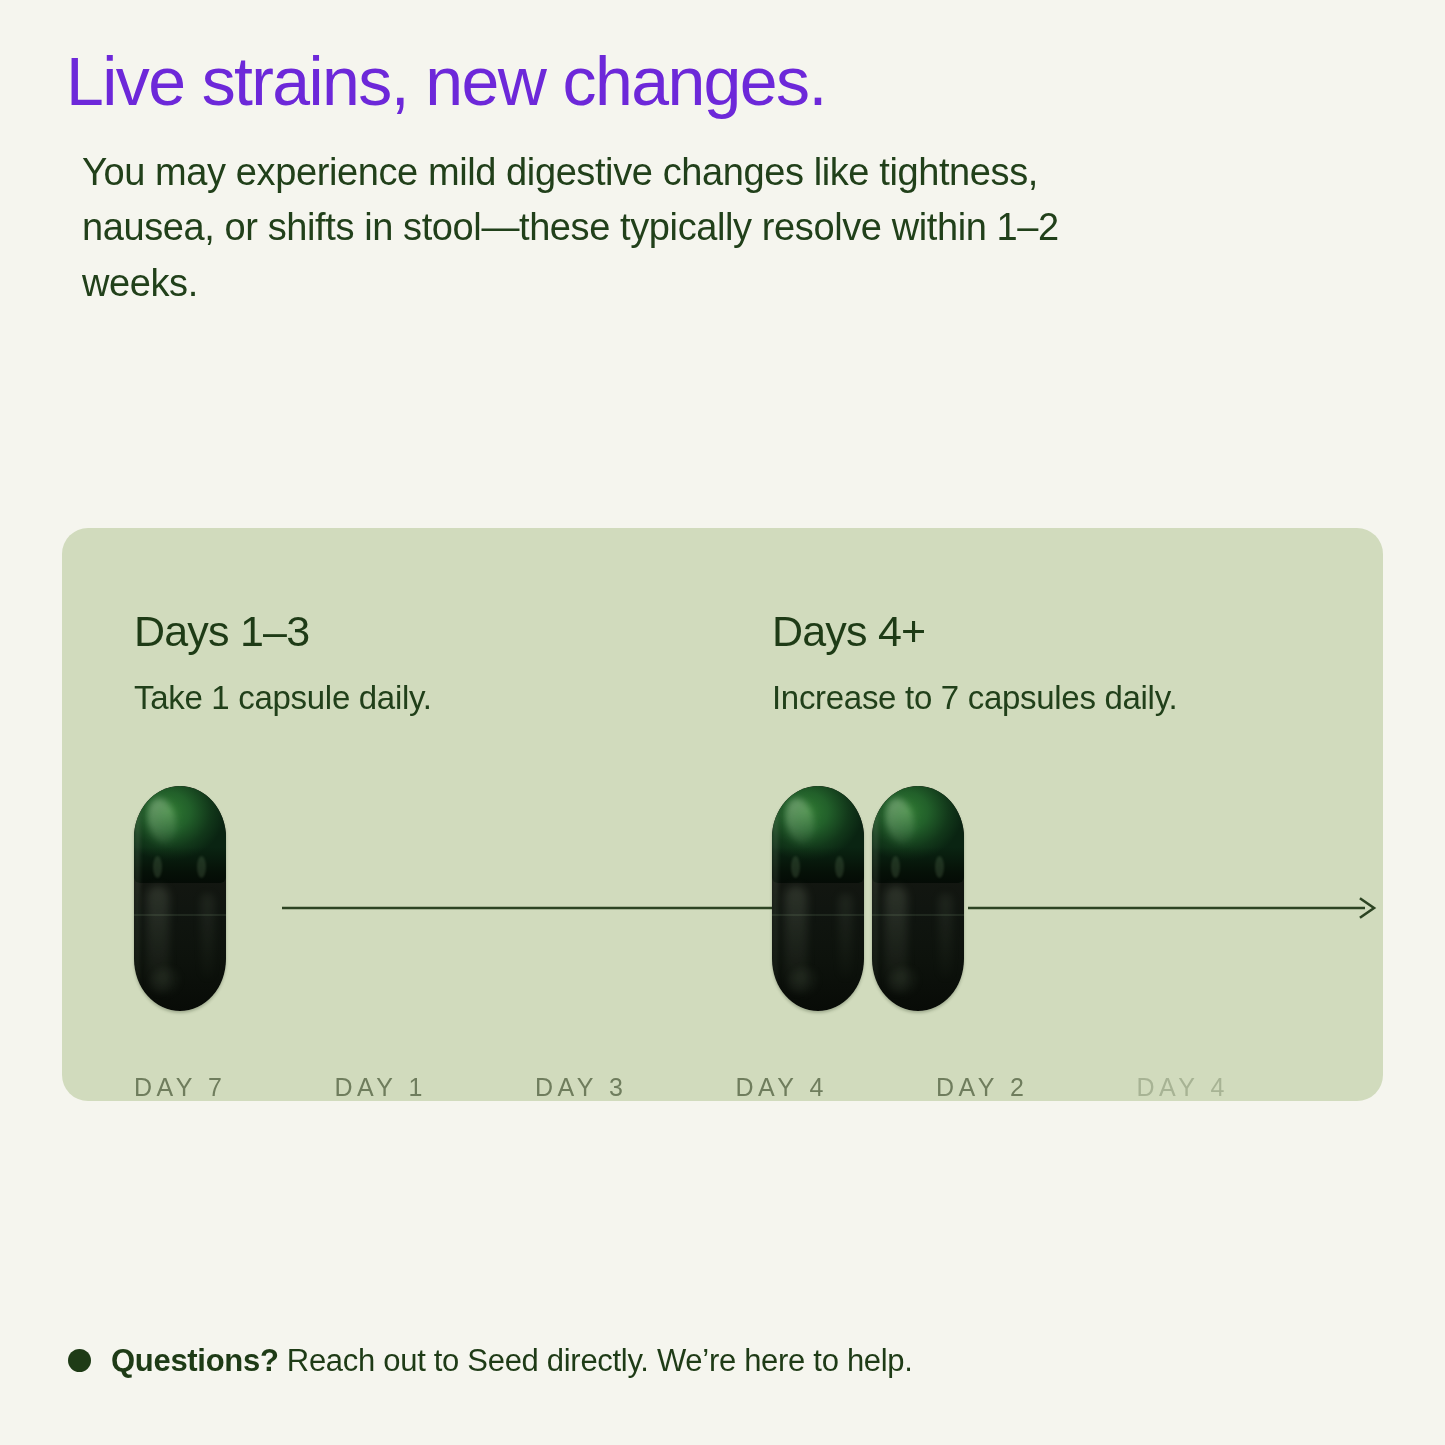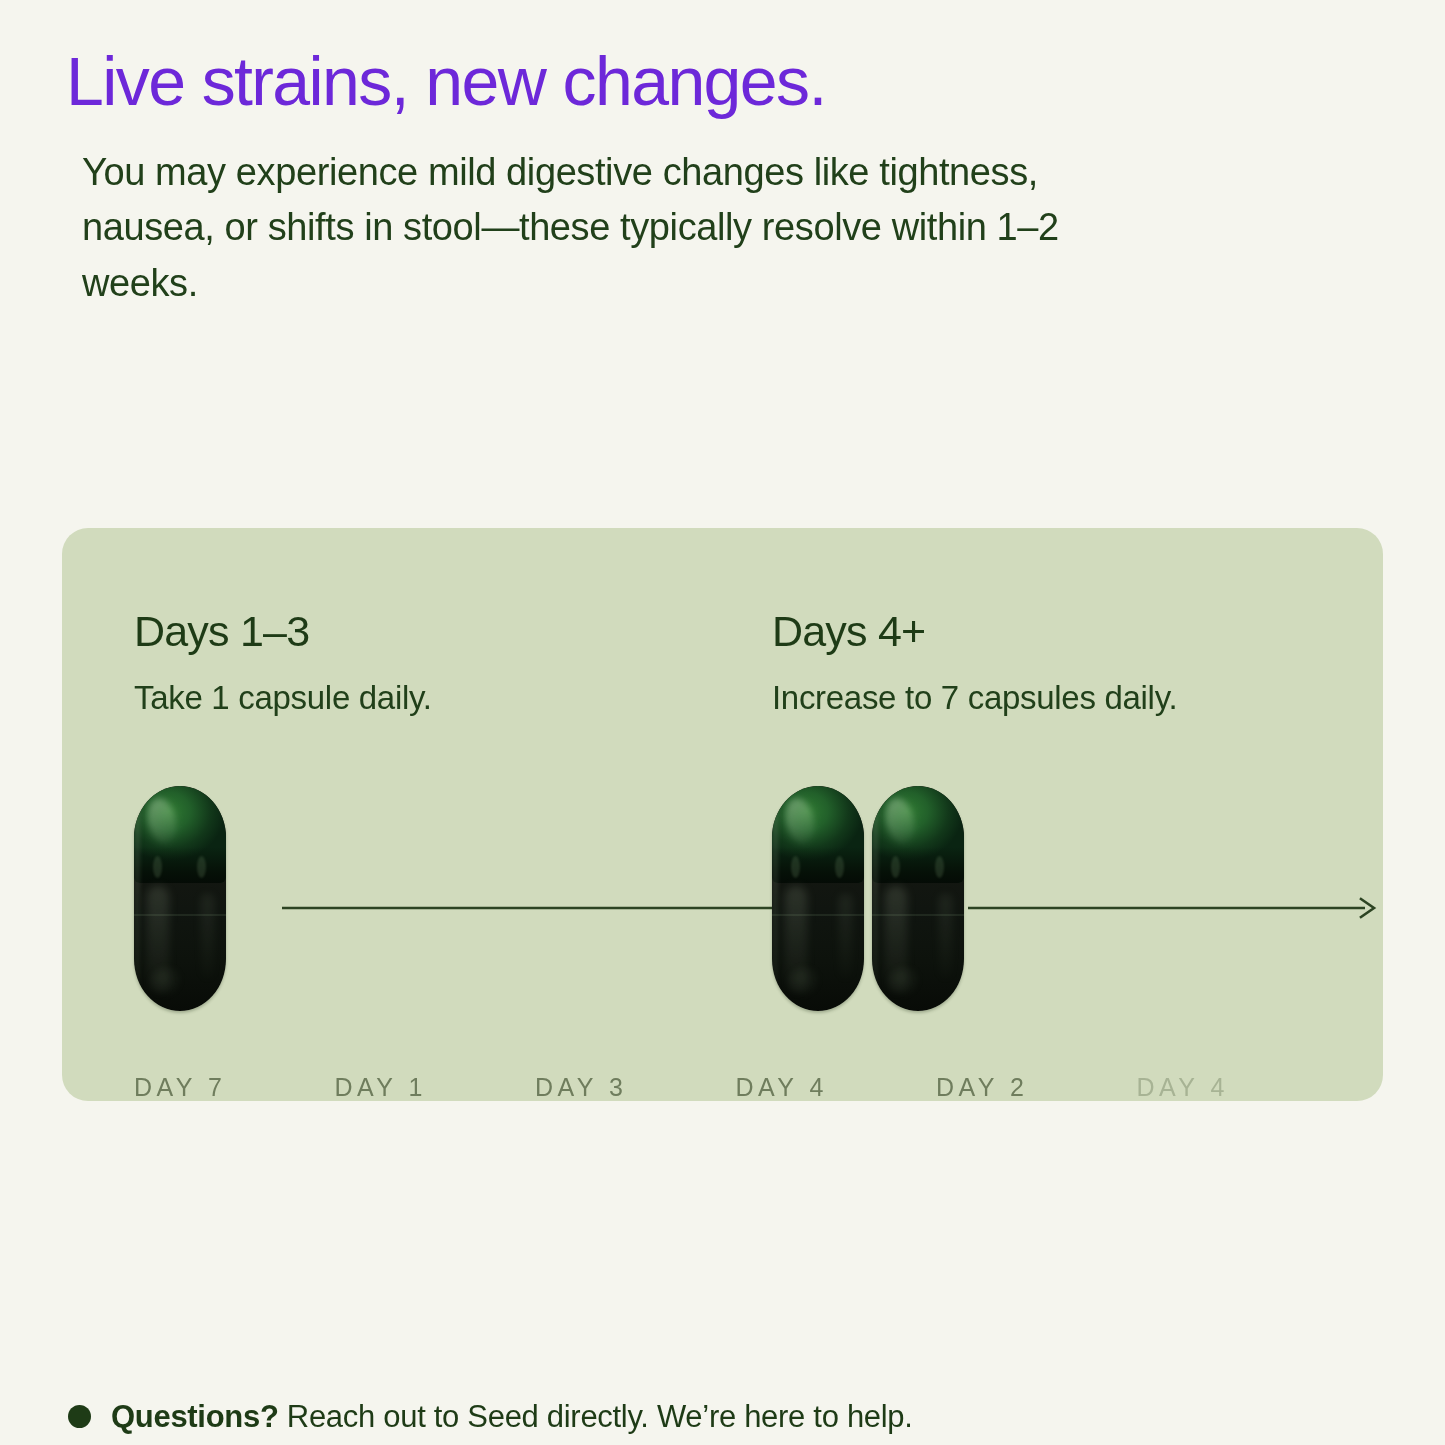--- a/index.html
+++ b/index.html
@@ -247,21 +247,21 @@
     color: #6f7d5d;
     font-weight: 400;
     white-space: nowrap;
   }
   .day-label.faded { color: #a7b394; }
 
   
   .footer {
     position: absolute;
     left: 68px;
-    top: 1401px;
+    top: 1345px;
     display: flex;
     align-items: center;
     gap: 20px;
   }
   .footer-dot {
     width: 23px;
     height: 23px;
     border-radius: 50%;
     background: #1e3b16;
     flex: 0 0 auto;

